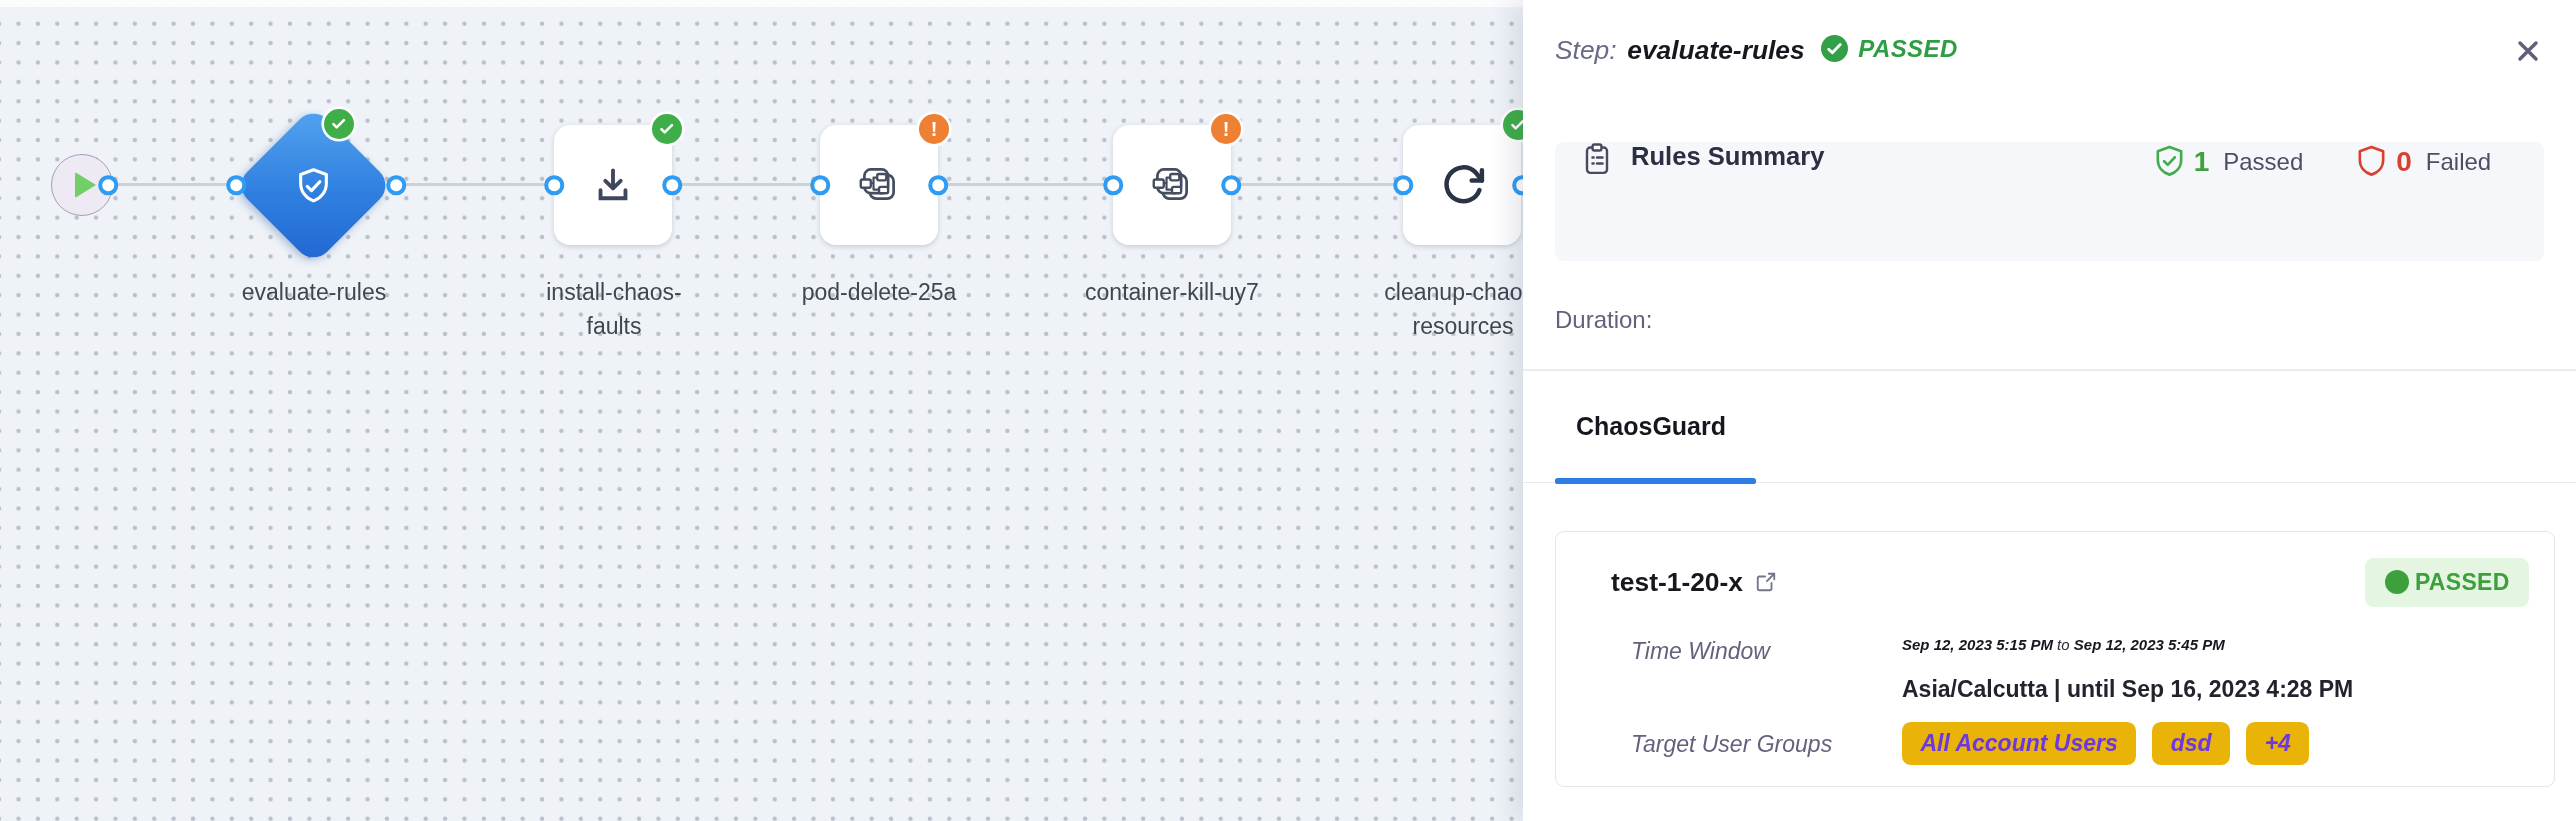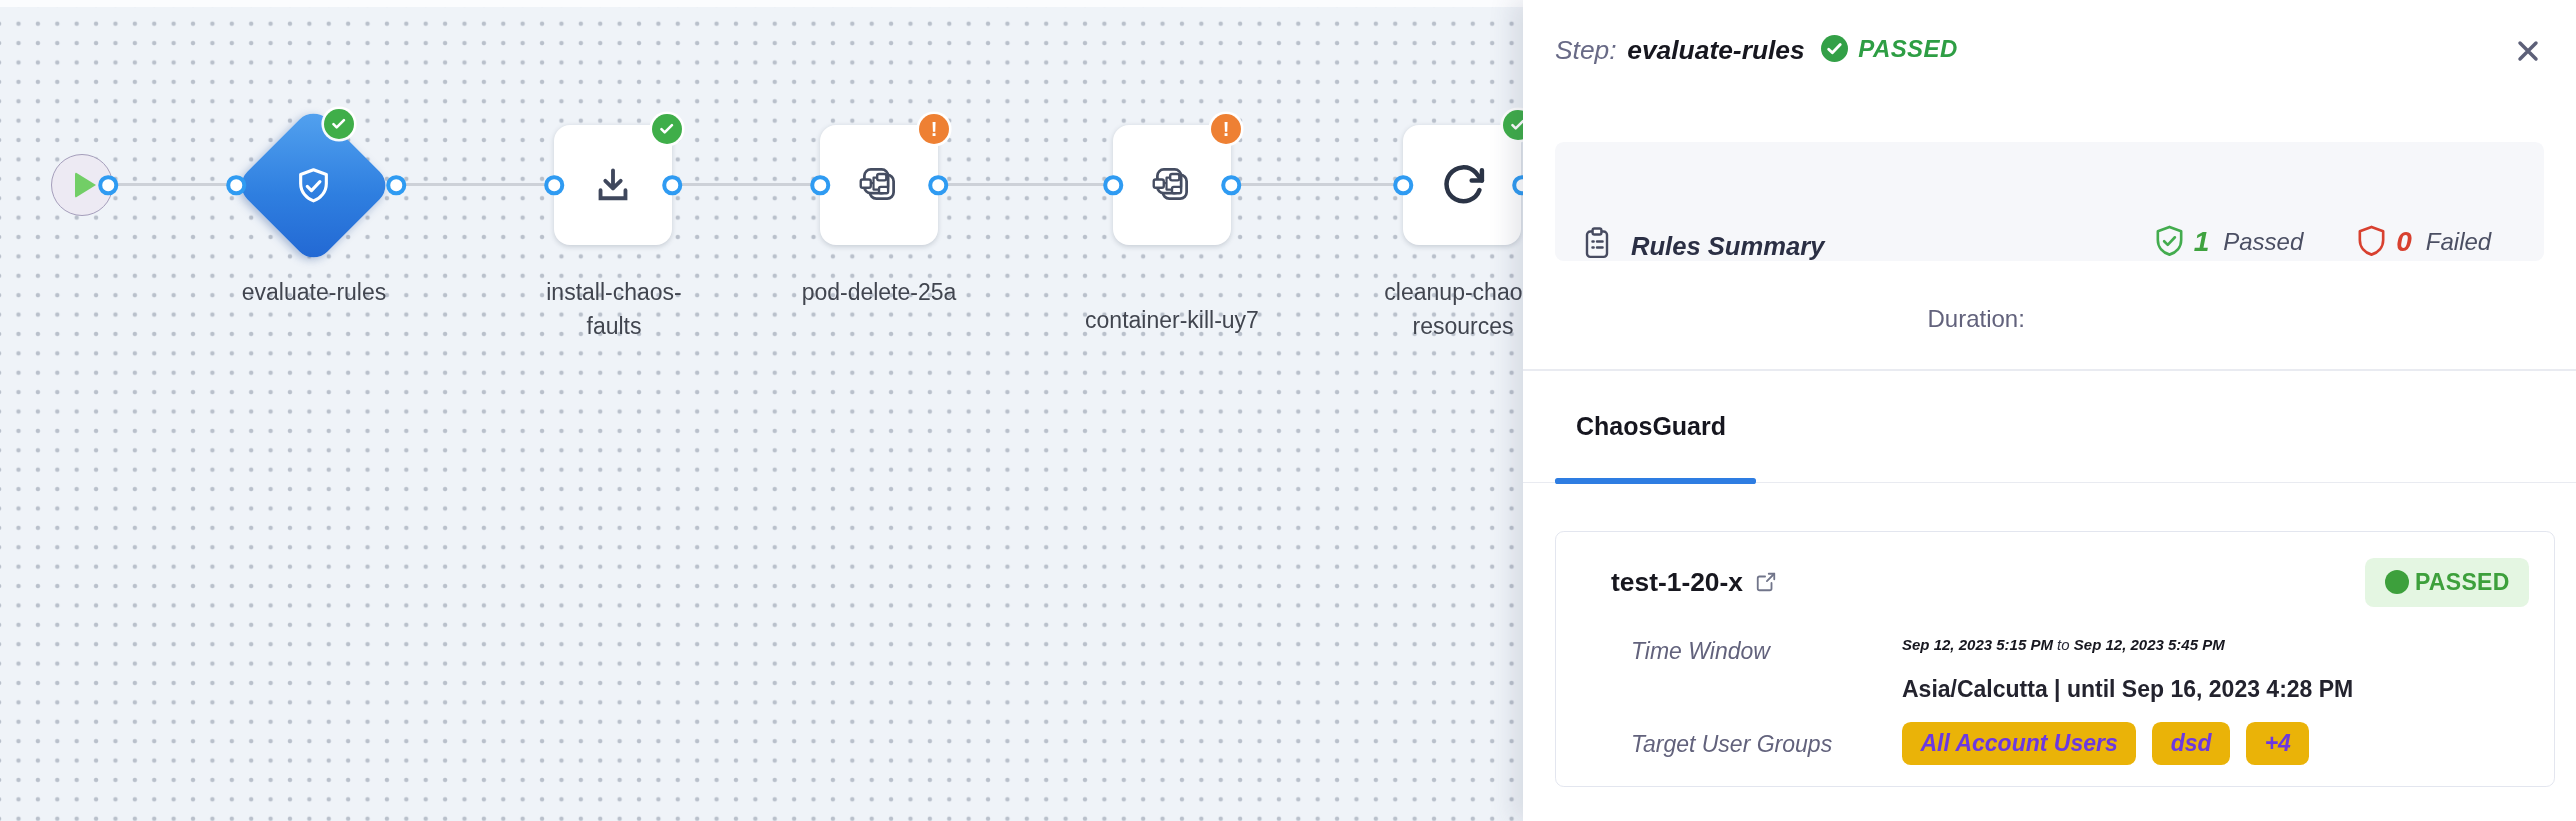--- a/index.html
+++ b/index.html
@@ -45,31 +45,31 @@
   .panel{position:absolute;left:1523px;top:0;width:1053px;height:822px;background:#fff;z-index:10;
     box-shadow:-12.3px 0 23px rgba(50,60,90,.12);}
   .panel-header{margin:35px 32px 0;height:42px;display:flex;font-style:italic;}
   .step-label{font-size:26.4px;color:#686a86;}
   .step-name{font-size:26.4px;font-weight:bold;color:#17171f;margin-left:10.6px;}
   .hdr-check{margin-left:16px;display:flex;}
   .hdr-status{margin-left:10.6px;font-size:24px;font-weight:bold;color:#2e9e44;letter-spacing:0.4px;}
   .close-btn{margin-left:auto;display:flex;cursor:pointer;}
 
   .rules-row{margin:65px 32px 0;height:119px;background:#f6f7fa;border-radius:8.8px;
-    display:flex;align-items:flex-end;padding:0 26.4px;box-sizing:border-box;font-style:italic;}
+    display:flex;align-items:flex-start;padding:0 26.4px;box-sizing:border-box;}
   .rules-title{font-size:25.6px;font-weight:600;color:#2b2f44;margin-left:17.6px;}
   .rules-stats{margin-left:auto;display:flex;align-items:center;margin-right:26.4px;}
   .stat-num{font-size:28px;font-weight:bold;margin-left:7px;}
   .stat-num.green{color:#3fa23f;}
   .stat-num.red{color:#d8402f;}
   .stat-word{font-size:24px;color:#4b4f63;margin-left:14px;}
   .stat-gap{width:51px;}
 
   .meta-row{margin:0 32px;display:flex;align-items:center;height:30px;}
-  .meta-row.first{margin-top:44px;flex-direction:column;}
+  .meta-row.first{margin-top:44px;}
   .meta-row.second{margin-top:28px;}
   .meta-label{width:244px;font-size:24px;color:#62627c;}
   .meta-value{font-size:24px;font-weight:600;color:#1d1d2c;display:flex;align-items:center;}
   .clock-wrap{margin:0 7px 0 14px;display:flex;}
 
   .divider{margin-top:34px;height:1.8px;background:#e9ebf1;}
   .tabbar{position:relative;height:79px;padding:16px 32px;border-bottom:1.8px solid #e9ebf1;
     display:flex;align-items:center;}
   .tab{font-size:25px;font-weight:bold;color:#16161f;padding:0 21px;cursor:pointer;}
   .tab-underline{position:absolute;left:32px;bottom:-1.8px;width:201px;height:5.3px;
@@ -157,21 +157,21 @@
         <svg width="42" height="42" viewBox="0 0 46 46" fill="none" stroke="#454d61" stroke-width="3" stroke-linejoin="round">
           <rect x="13" y="12" width="26" height="26" rx="7"></rect>
           <rect x="7" y="6" width="26" height="26" rx="7" fill="#ffffff"></rect>
           <path d="M14 21h3v-6h4M17 21v7h6" stroke-width="2.4"></path>
           <rect x="3" y="17" width="11" height="9" rx="2" fill="#ffffff" stroke-width="2.6"></rect>
           <rect x="21" y="11" width="10" height="7" rx="2" fill="#ffffff" stroke-width="2.6"></rect>
           <rect x="23" y="25" width="10" height="7" rx="2" fill="#ffffff" stroke-width="2.6"></rect>
         </svg>
       </span>
     </div>
-    <div class="node-label" style="left:1172px;width:300px;margin-top:28px;">container-kill-uy7</div>
+    <div class="node-label" style="left:1172px;width:300px;">container-kill-uy7</div>
 
     <div class="step-node" style="left:1403px;">
       <span>
         <svg width="49" height="49" viewBox="0 0 24 24" fill="none" stroke="#2b3446" stroke-width="2.2" stroke-linecap="round" stroke-linejoin="round">
           <polyline points="21.5 4.5 21.5 9.5 16.5 9.5"></polyline>
           <path d="M20.3 14.2a8.3 8.3 0 1 1-1.9-8.6l3.1 3.9"></path>
         </svg>
       </span>
     </div>
     <div class="node-label" style="left:1463px;width:212px;">cleanup-chaos-resources</div>

